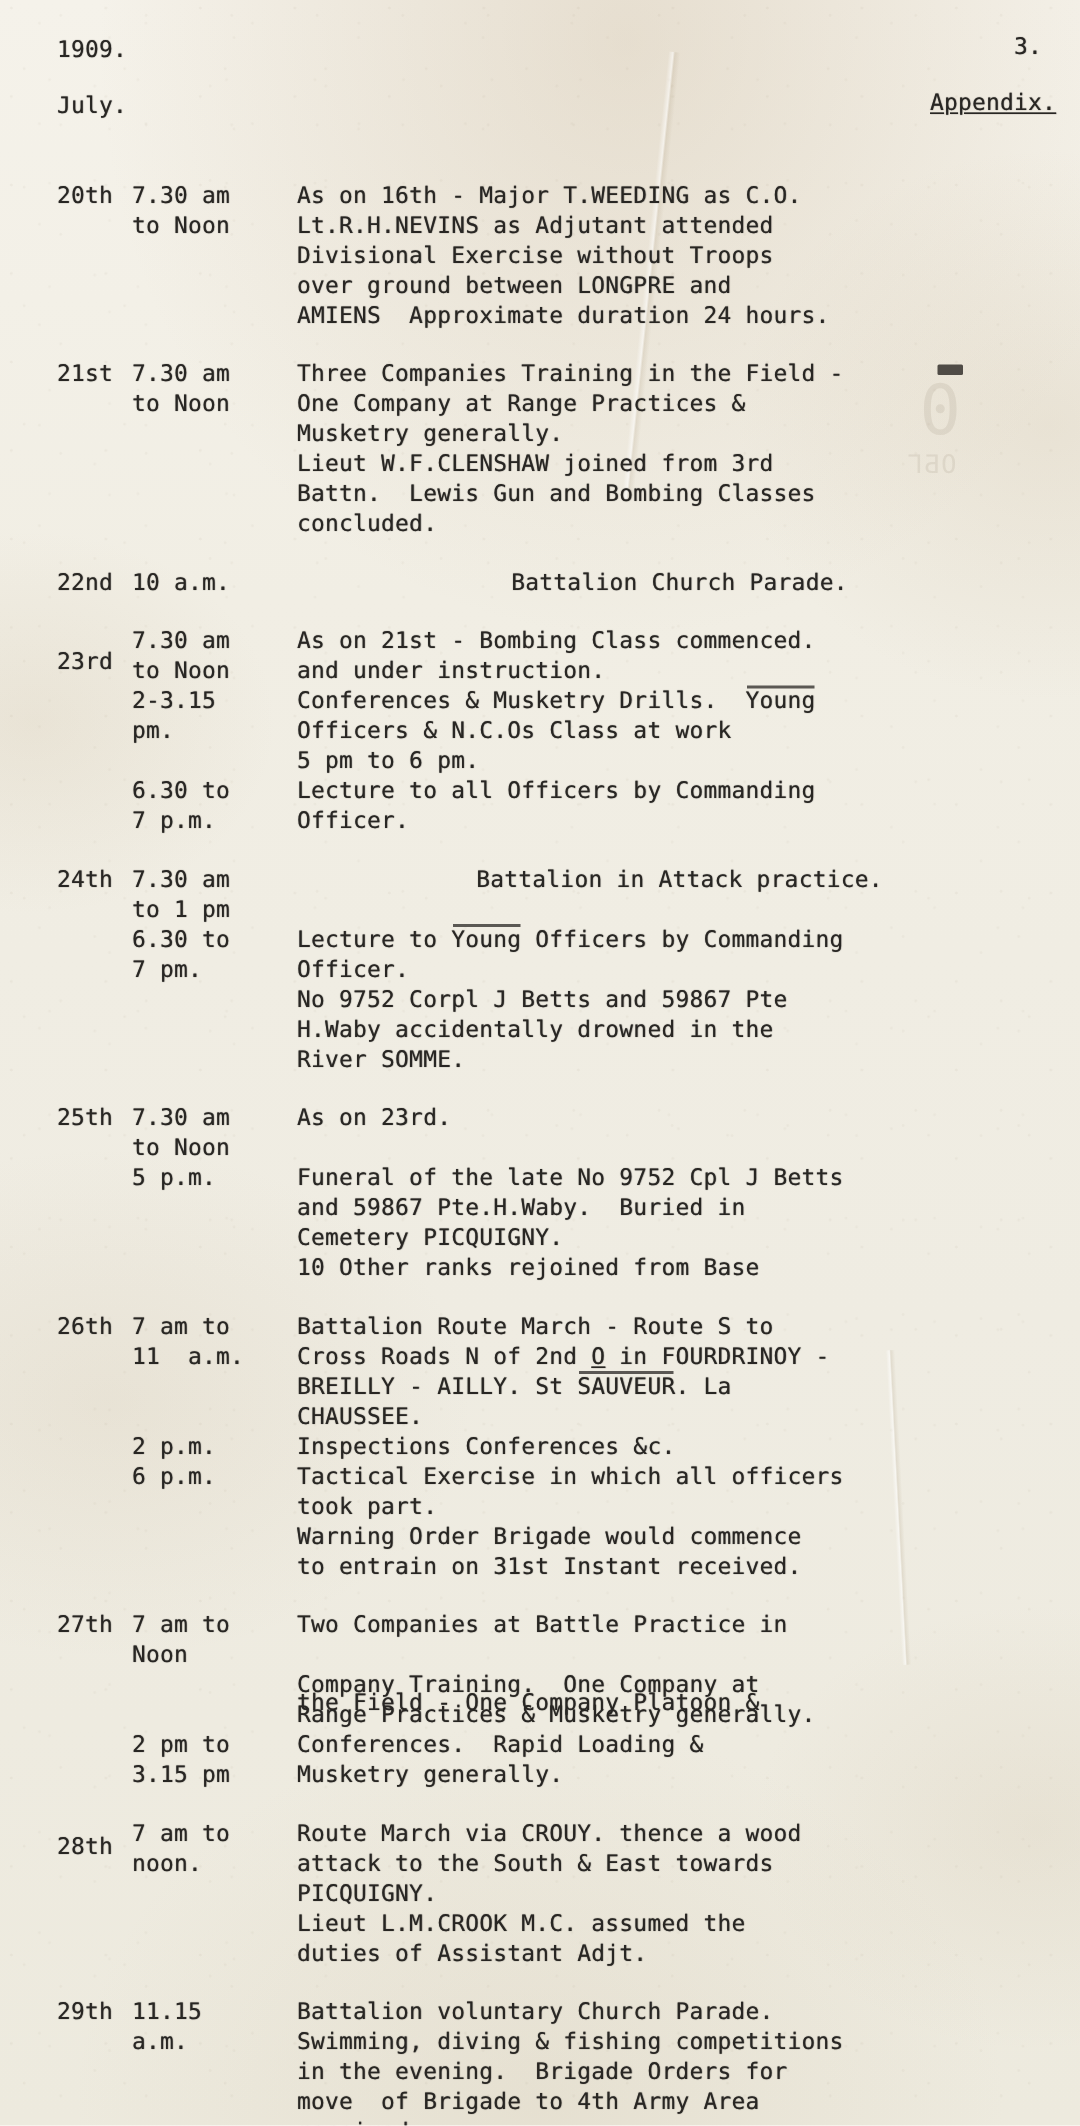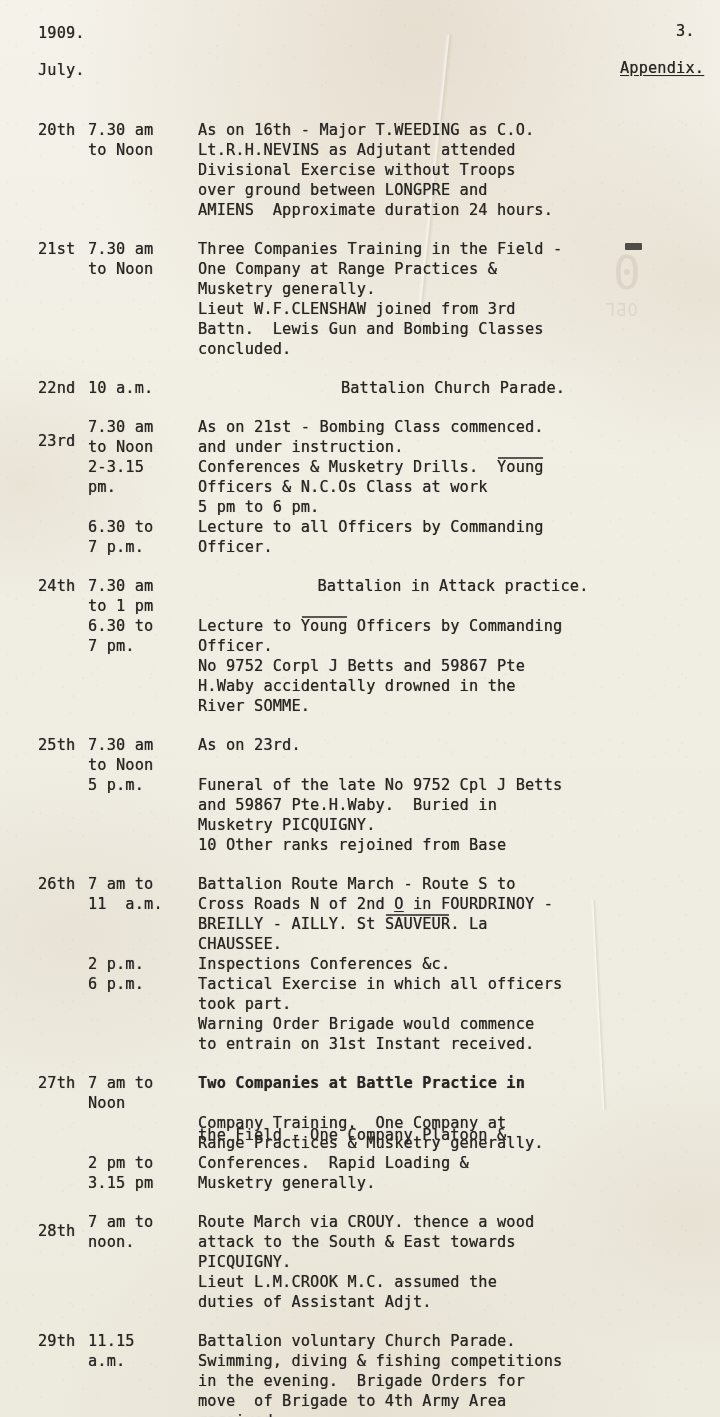--- a/index.html
+++ b/index.html
@@ -185,21 +185,21 @@
           <div class="typed col-body" style="top: 696px;">River SOMME.</div>
         </div>
         <div class="entry" style="top: 0px;">
           <div class="typed col-date" style="top: 735px;">25th</div>
           <div class="typed col-time" style="top: 735px;">7.30 am</div>
           <div class="typed col-body" style="top: 735px;">As on 23rd.</div>
           <div class="typed col-time r" style="top: 755px;">to Noon</div>
           <div class="typed col-time" style="top: 775px;">5 p.m.</div>
           <div class="typed col-body" style="top: 775px;">Funeral of the late No 9752 Cpl J Betts</div>
           <div class="typed col-body" style="top: 795px;">and 59867 Pte.H.Waby.  Buried in</div>
-          <div class="typed col-body" style="top: 815px;">Musketry PICQUIGNY.</div>
+          <div class="typed col-body" style="top: 815px;">Cemetery PICQUIGNY.</div>
           <div class="typed col-body" style="top: 835px;">10 Other ranks rejoined from Base</div>
         </div>
         <div class="entry" style="top: 0px;">
           <div class="typed col-date" style="top: 874px;">26th</div>
           <div class="typed col-time" style="top: 874px;">7 am to</div>
           <div class="typed col-body" style="top: 874px;">Battalion Route March - Route S to</div>
           <div class="typed col-time r" style="top: 894px;">11  a.m.</div>
           <div class="typed col-body" style="top: 894px;">Cross Roads N of 2nd <span class="u">O</span> in FOURDRINOY -</div>
           <div class="typed col-body" style="top: 914px;">BREILLY - AILLY. St <span class="ovl">SAUVEUR</span>. La</div>
           <div class="typed col-body" style="top: 934px;">CHAUSSEE.</div>
@@ -207,21 +207,21 @@
           <div class="typed col-body" style="top: 954px;">Inspections Conferences &amp;c.</div>
           <div class="typed col-time" style="top: 974px;">6 p.m.</div>
           <div class="typed col-body" style="top: 974px;">Tactical Exercise in which all officers</div>
           <div class="typed col-body" style="top: 994px;">took part.</div>
           <div class="typed col-body" style="top: 1014px;">Warning Order Brigade would commence</div>
           <div class="typed col-body" style="top: 1034px;">to entrain on 31st Instant received.</div>
         </div>
         <div class="entry" style="top: 0px;">
           <div class="typed col-date" style="top: 1073px;">27th</div>
           <div class="typed col-time" style="top: 1073px;">7 am to</div>
-          <div class="typed col-body" style="top: 1073px; font-weight: bold;">Two Companies at Battle Practice in</div>
+          <div class="typed col-body" style="top: 1073px;">Two Companies at Battle Practice in</div>
           <div class="typed col-time r" style="top: 1093px;">Noon</div>
           <div class="typed col-body" style="top: 1093px; margin-top: 32px;">the Field - One Company Platoon &amp;</div>
           <div class="typed col-body" style="top: 1113px;">Company Training.  One Company at</div>
           <div class="typed col-body" style="top: 1133px;">Range Practices &amp; Musketry generally.</div>
           <div class="typed col-time" style="top: 1153px;">2 pm to</div>
           <div class="typed col-body" style="top: 1153px;">Conferences.  Rapid Loading &amp;</div>
           <div class="typed col-time" style="top: 1173px;">3.15 pm</div>
           <div class="typed col-body" style="top: 1173px;">Musketry generally.</div>
         </div>
         <div class="entry" style="top: 0px;">

